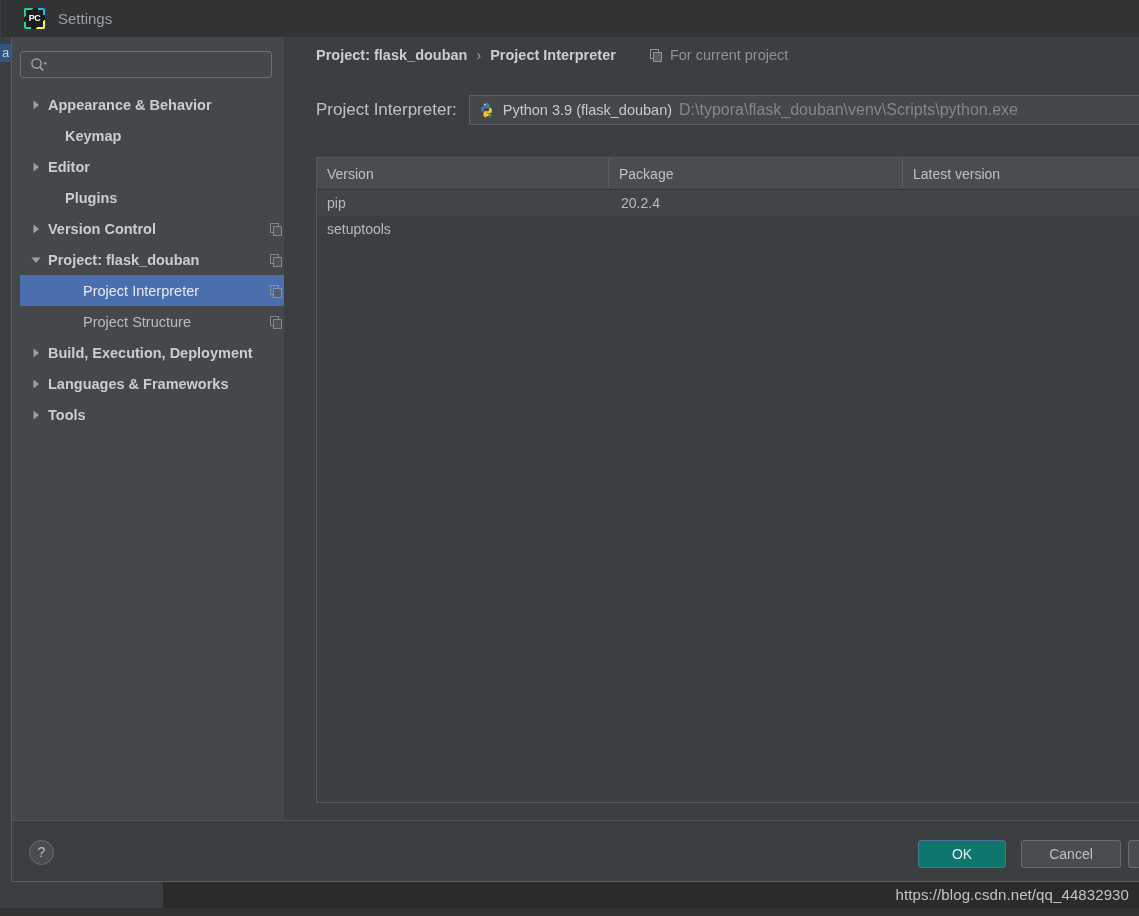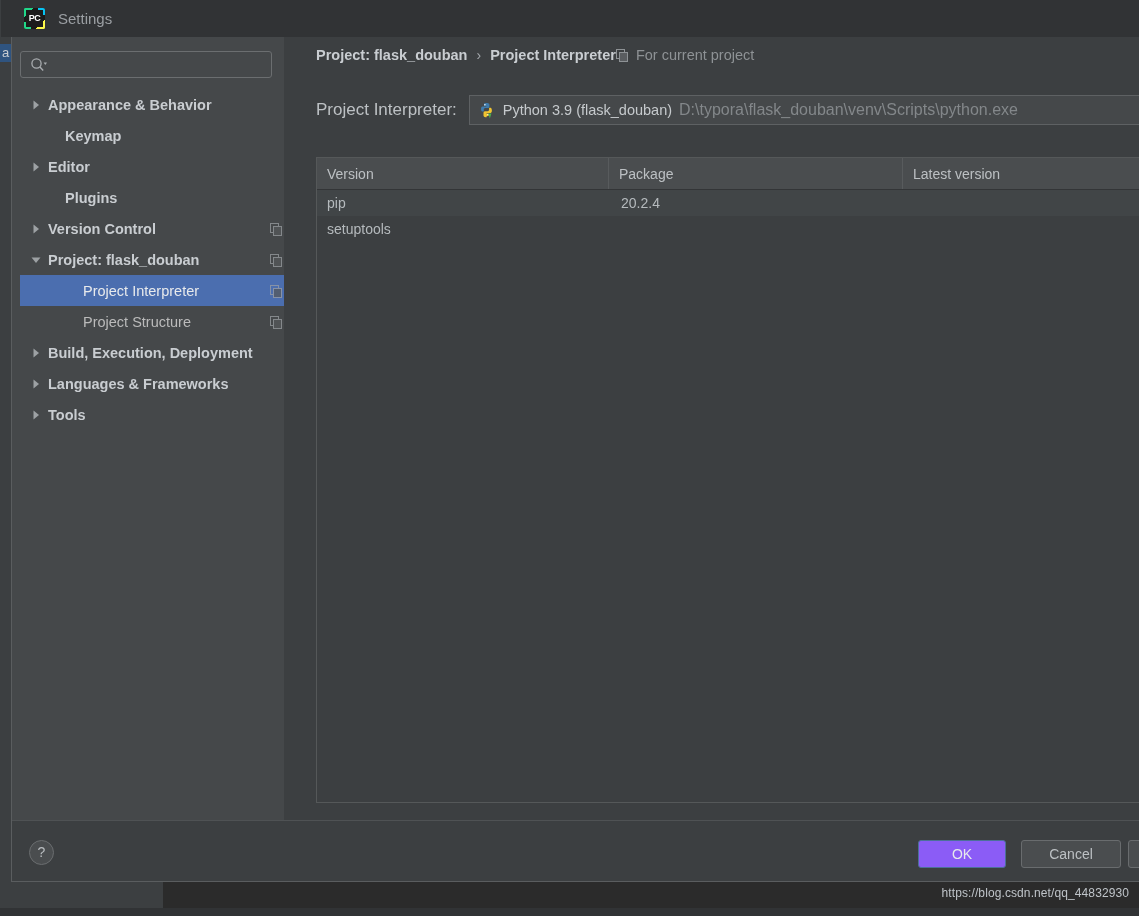--- a/index.html
+++ b/index.html
@@ -48,21 +48,21 @@
     background: #2f5480;
     color: #c8cdd2;
     font-size: 13px;
     line-height: 18px;
     text-align: center;
   }
   #watermark {
     position: absolute;
     right: 10px;
     top: 886px;
-    font-size: 12px;
+    font-size: 15px;
     color: #bfc4c9;
     letter-spacing: .1px;
   }
 
   
   #dialog {
     position: absolute;
     left: 11px;
     top: 0;
     width: 1136px;          
@@ -193,20 +193,21 @@
   #breadcrumb {
     position: absolute;
     left: 32px; top: 10px;
     display: flex;
     align-items: center;
     font-size: 14.5px;
   }
   .crumb { color: #c9cdd1; font-weight: bold; }
   .crumb-sep { color: #a4a8ac; margin: 0 9px; font-weight: normal; font-size: 14px; }
   #for-current-project {
+    margin-left: 34px;
     display: flex;
     align-items: center;
     color: #8e9295;
     font-weight: normal;
     font-size: 14.5px;
   }
   #for-current-project .ficon { margin-right: 7px; display: block; }
 
   #interp-row {
     position: absolute;
@@ -315,21 +316,21 @@
     font-family: "Liberation Sans", sans-serif;
     display: flex;
     align-items: center;
     justify-content: center;
     box-sizing: border-box;
     cursor: default;
   }
   #ok-button {
     left: 906px;
     width: 88px;
-    background: #8b5cf6;
+    background: #0f766e;
     border: 1px solid #4c7099;
     color: #e6e9ec;
   }
   #cancel-button {
     left: 1009px;
     width: 100px;
     background: #4a4d4f;
     border: 1px solid #696c6e;
     color: #bcc0c3;
   }

